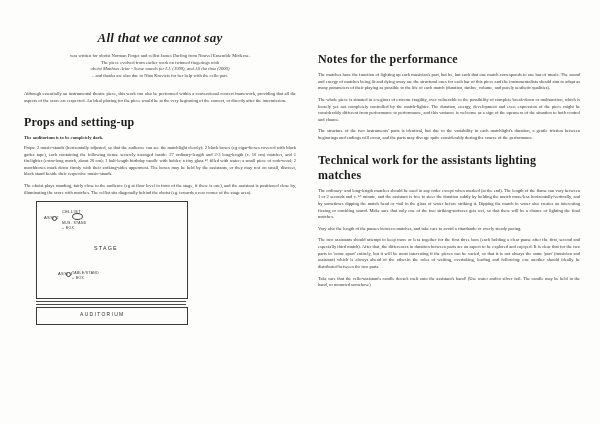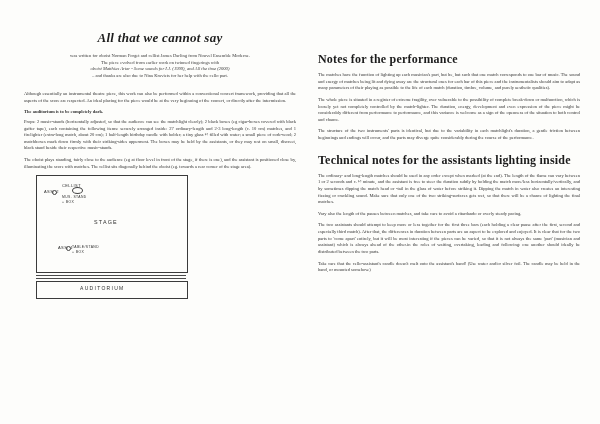--- a/index.html
+++ b/index.html
@@ -190,20 +190,21 @@
 
     <div class="credit">
       <div>was written for oboist Norman Forget and cellist James Darling from Nouvel Ensemble Moderne.</div>
       <div>The piece evolved from earlier work on twinned fingerings with</div>
       <div class="ital">oboist Matthias Arter - Some sounds for I.J. (1999), and All the time (2000)</div>
       <div>– and thanks are also due to Nina Kraviets for her help with the cello part.</div>
     </div>
 
     <p class="body">Although essentially an instrumental theatre piece, this work can also be performed within a conventional concert framework, providing that all the aspects of the score are respected. An ideal placing for the piece would be at the very beginning of the concert, or directly after the intermission.</p>
 
+    <h2 class="section spaced">Props and setting-up</h2>
     <p class="body bold tight">The auditorium is to be completely dark.</p>
     <p class="body">Props: 2 music-stands (horizontally adjusted, so that the audience can see the matchlight clearly); 2 black boxes (eg cigar-boxes covered with black gaffer tape), each containing the following items: securely arranged inside: 27 ordinary-length and 2-3 long-length (c. 10 cm) matches, and 1 firelighter (extra-long match, about 20 cm); 1 half-length birthday candle with holder; a tiny glass ½ filled with water; a small piece of cork-wool; 2 matchboxes mark down firmly with their striking-sides uppermost. The boxes may be held by the assistants, or they may rest on small, discreet, black stand beside their respective music-stands.</p>
     <p class="body">The oboist plays standing, fairly close to the audience (eg at floor level in front of the stage, if there is one), and the assistant is positioned close by, illuminating the score with matches. The cellist sits diagonally behind the oboist (eg. towards a rear corner of the stage area).</p>
 
     <div class="diagram">
       <div class="stage-box"></div>
       <div class="dg-blob"></div>
       <div class="dg-dot dg-dot-a"></div>
       <div class="dg-dot dg-dot-b"></div>
       <div class="dg-label dg-cello">CELLIST</div>
@@ -222,21 +223,21 @@
 
   </div>
 
   <div class="col col-right">
 
     <h2 class="section">Notes for the performance</h2>
     <p class="body">The matches have the function of lighting up each musician's part, but be, but such that one match corresponds to one bar of music. The sound and energy of matches being lit and dying away are the structural ones for each bar of this piece and the instrumentalists should aim to adapt as many parameters of their playing as possible to the life of each match (duration, timbre, volume, and purely aesthetic qualities).</p>
     <p class="body">The whole piece is situated in a register of extreme fragility, over vulnerable to the possibility of complete break-down or malfunction, which is loosely yet not completely controlled by the match-lighter. The duration, energy, development and even expression of the piece might be considerably different from performance to performance, and this variance is welcome as a sign of the openness of the situation to both control and chance.</p>
     <p class="body">The structure of the two instruments' parts is identical, but due to the variability in each matchlight's duration, a gentle friction between beginnings and endings will occur, and the parts may diverge quite considerably during the course of the performance.</p>
 
-    <h2 class="section spaced">Technical notes for the assistants lighting inside</h2>
+    <h2 class="section spaced">Technical work for the assistants lighting matches</h2>
     <p class="body">The ordinary- and long-length matches should be used in any order except when marked (at the end). The length of the flame can vary between 1 or 2 seconds and c. ½ minute, and the assistant is free to steer the duration subtly by holding the match more/less horizontally/vertically, and by sometimes dipping the match head or -tail in the glass of water before striking it. Dipping the match in water also creates an interesting fizzing or crackling sound. Make sure that only one of the two striking-surfaces gets wet, so that there will be a chance of lighting the final matches.</p>
     <p class="body">Vary also the length of the pauses between matches, and take care to avoid a ritardando or overly steady pacing.</p>
     <p class="body">The two assistants should attempt to keep more or less together for the first three bars (each holding a clear pause after the first, second and especially third match). After that, the differences in duration between parts are an aspect to be explored and enjoyed. It is clear that for the two parts to 'come apart' entirely, but it will be most interesting if the pieces can be varied, so that it is not always the same 'part' (musician and assistant) which is always ahead of the other.in the roles of waiting, overtaking, leading and following: one another should ideally be distributed between the two parts.</p>
     <p class="body">Take care that the cello-assistant's candle doesn't melt onto the assistant's hand! (Use water and/or silver foil. The candle may be held in the hand, or mounted somehow.)</p>
 
   </div>
 
 </div>
 
 </body></html>

